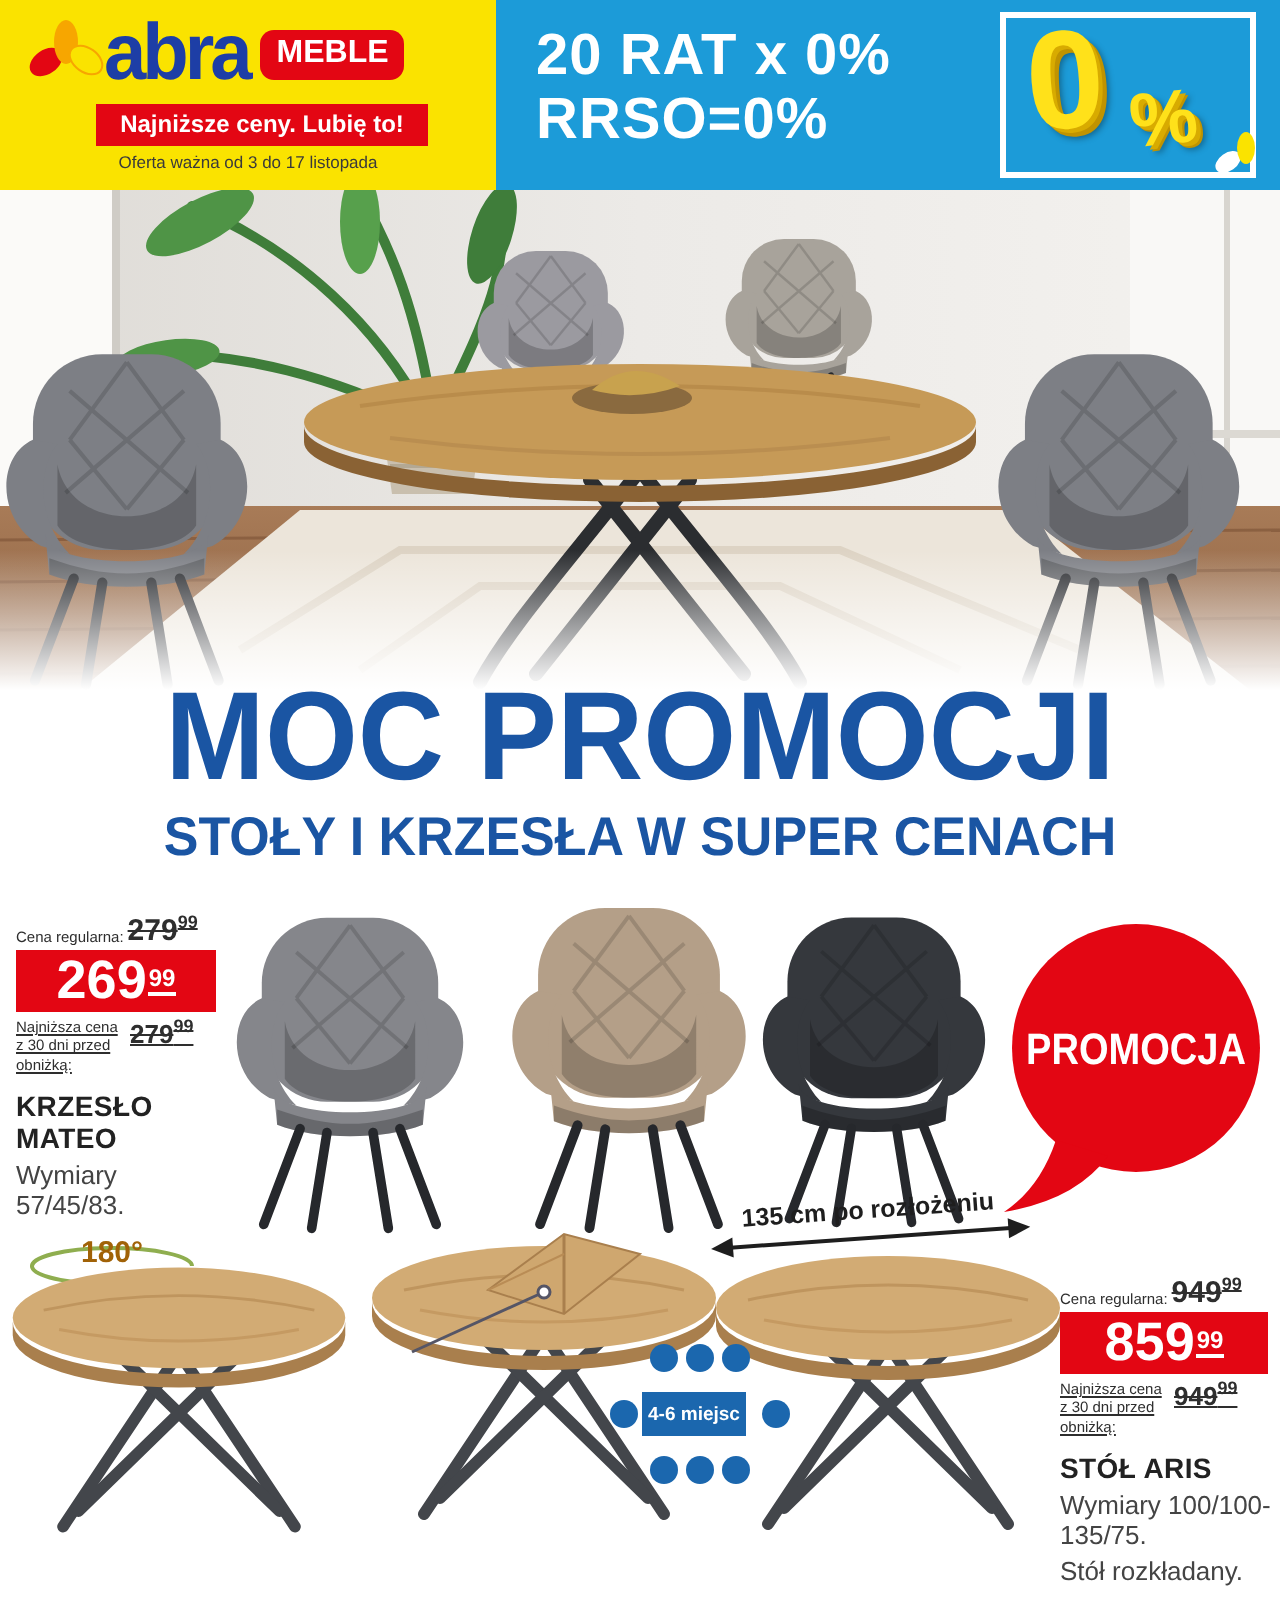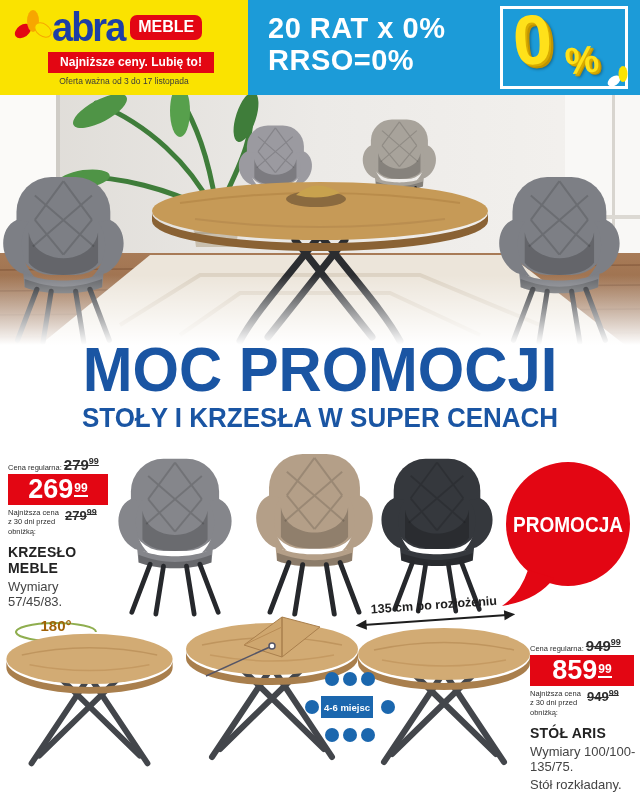--- a/index.html
+++ b/index.html
@@ -36,21 +36,21 @@
   .price-block { position:absolute; width:108px; color:#2e2e2e; }
   .pb-chair { top:457px; left:8px; }
   .pb-table { top:638px; left:530px; }
   .regular-row { display:flex; align-items:flex-end; gap:2px; white-space:nowrap; }
   .regular-label { font-size:7.5px; padding-top:4px; }
   .strike-price { font-weight:800; font-size:15px; text-decoration:line-through; line-height:1; }
   .strike-price sup { font-size:9px; }
   .red-price-box { margin-top:2px; width:100px; height:31px; background:#e30613; color:#fff; display:flex; align-items:center; justify-content:center; }
   .red-price-box .main { font-size:27px; font-weight:800; line-height:1;text-align:right; }
   .red-price-box sup { font-size:12px; font-weight:800; border-bottom:2px solid #fff; margin-left:1px; position:relative; top:-1px; }
-  .lowest-row { display:flex; margin-top:3px; gap:3px; }
+  .lowest-row { display:flex; margin-top:3px; gap:3px;text-decoration:underline; }
   .lowest-label { font-size:7.5px; line-height:1.25; width:54px; }
   .product-name { margin-top:8px; font-size:14px; font-weight:700; color:#222; line-height:1.15; letter-spacing:0.2px; }
   .product-dims, .product-note { margin-top:3px; font-size:13px; color:#444; }
   .rotate-feature { margin-top:8px; width:96px; text-align:center; }
   .rotate-label { position:relative; font-size:15px; font-weight:700; color:#a16207; z-index:2; }
   .rotate-arrow { margin-top:-14px; }
   .auto-return { font-size:9px; font-weight:800; color:#8fae4f; letter-spacing:0.5px; margin-top:2px; }
 
   
   .chair-img { position:absolute; }
@@ -254,21 +254,21 @@
       <span class="strike-price"><span>279</span><sup>99</sup></span>
     </div>
     <div class="red-price-box">
       <span class="main">269</span>
         <sup>99</sup>
     </div>
     <div class="lowest-row">
       <span class="lowest-label">Najniższa cena z 30 dni przed obniżką:</span>
       <span class="strike-price" style="font-size:13px"><span>279</span><sup>99</sup></span>
     </div>
-    <div class="product-name" style="width:80px">KRZESŁO MEBLE</div>
+    <div class="product-name" style="width:80px">KRZESŁO MATEO</div>
     <div class="product-dims">Wymiary 57/45/83.</div>
     <div class="rotate-feature">
       <div class="rotate-label">180°</div>
       <svg class="rotate-arrow" width="92" height="28" viewBox="0 0 92 28">
         <path d="M86 12 A40 9 0 1 0 50 21" fill="none" stroke="#8fae4f" stroke-width="2"></path>
         <polygon points="46,16 58,20 48,27" fill="#8fae4f"></polygon>
       </svg>
       <div class="auto-return">AUTO-RETURN</div>
     </div>
   </div>

